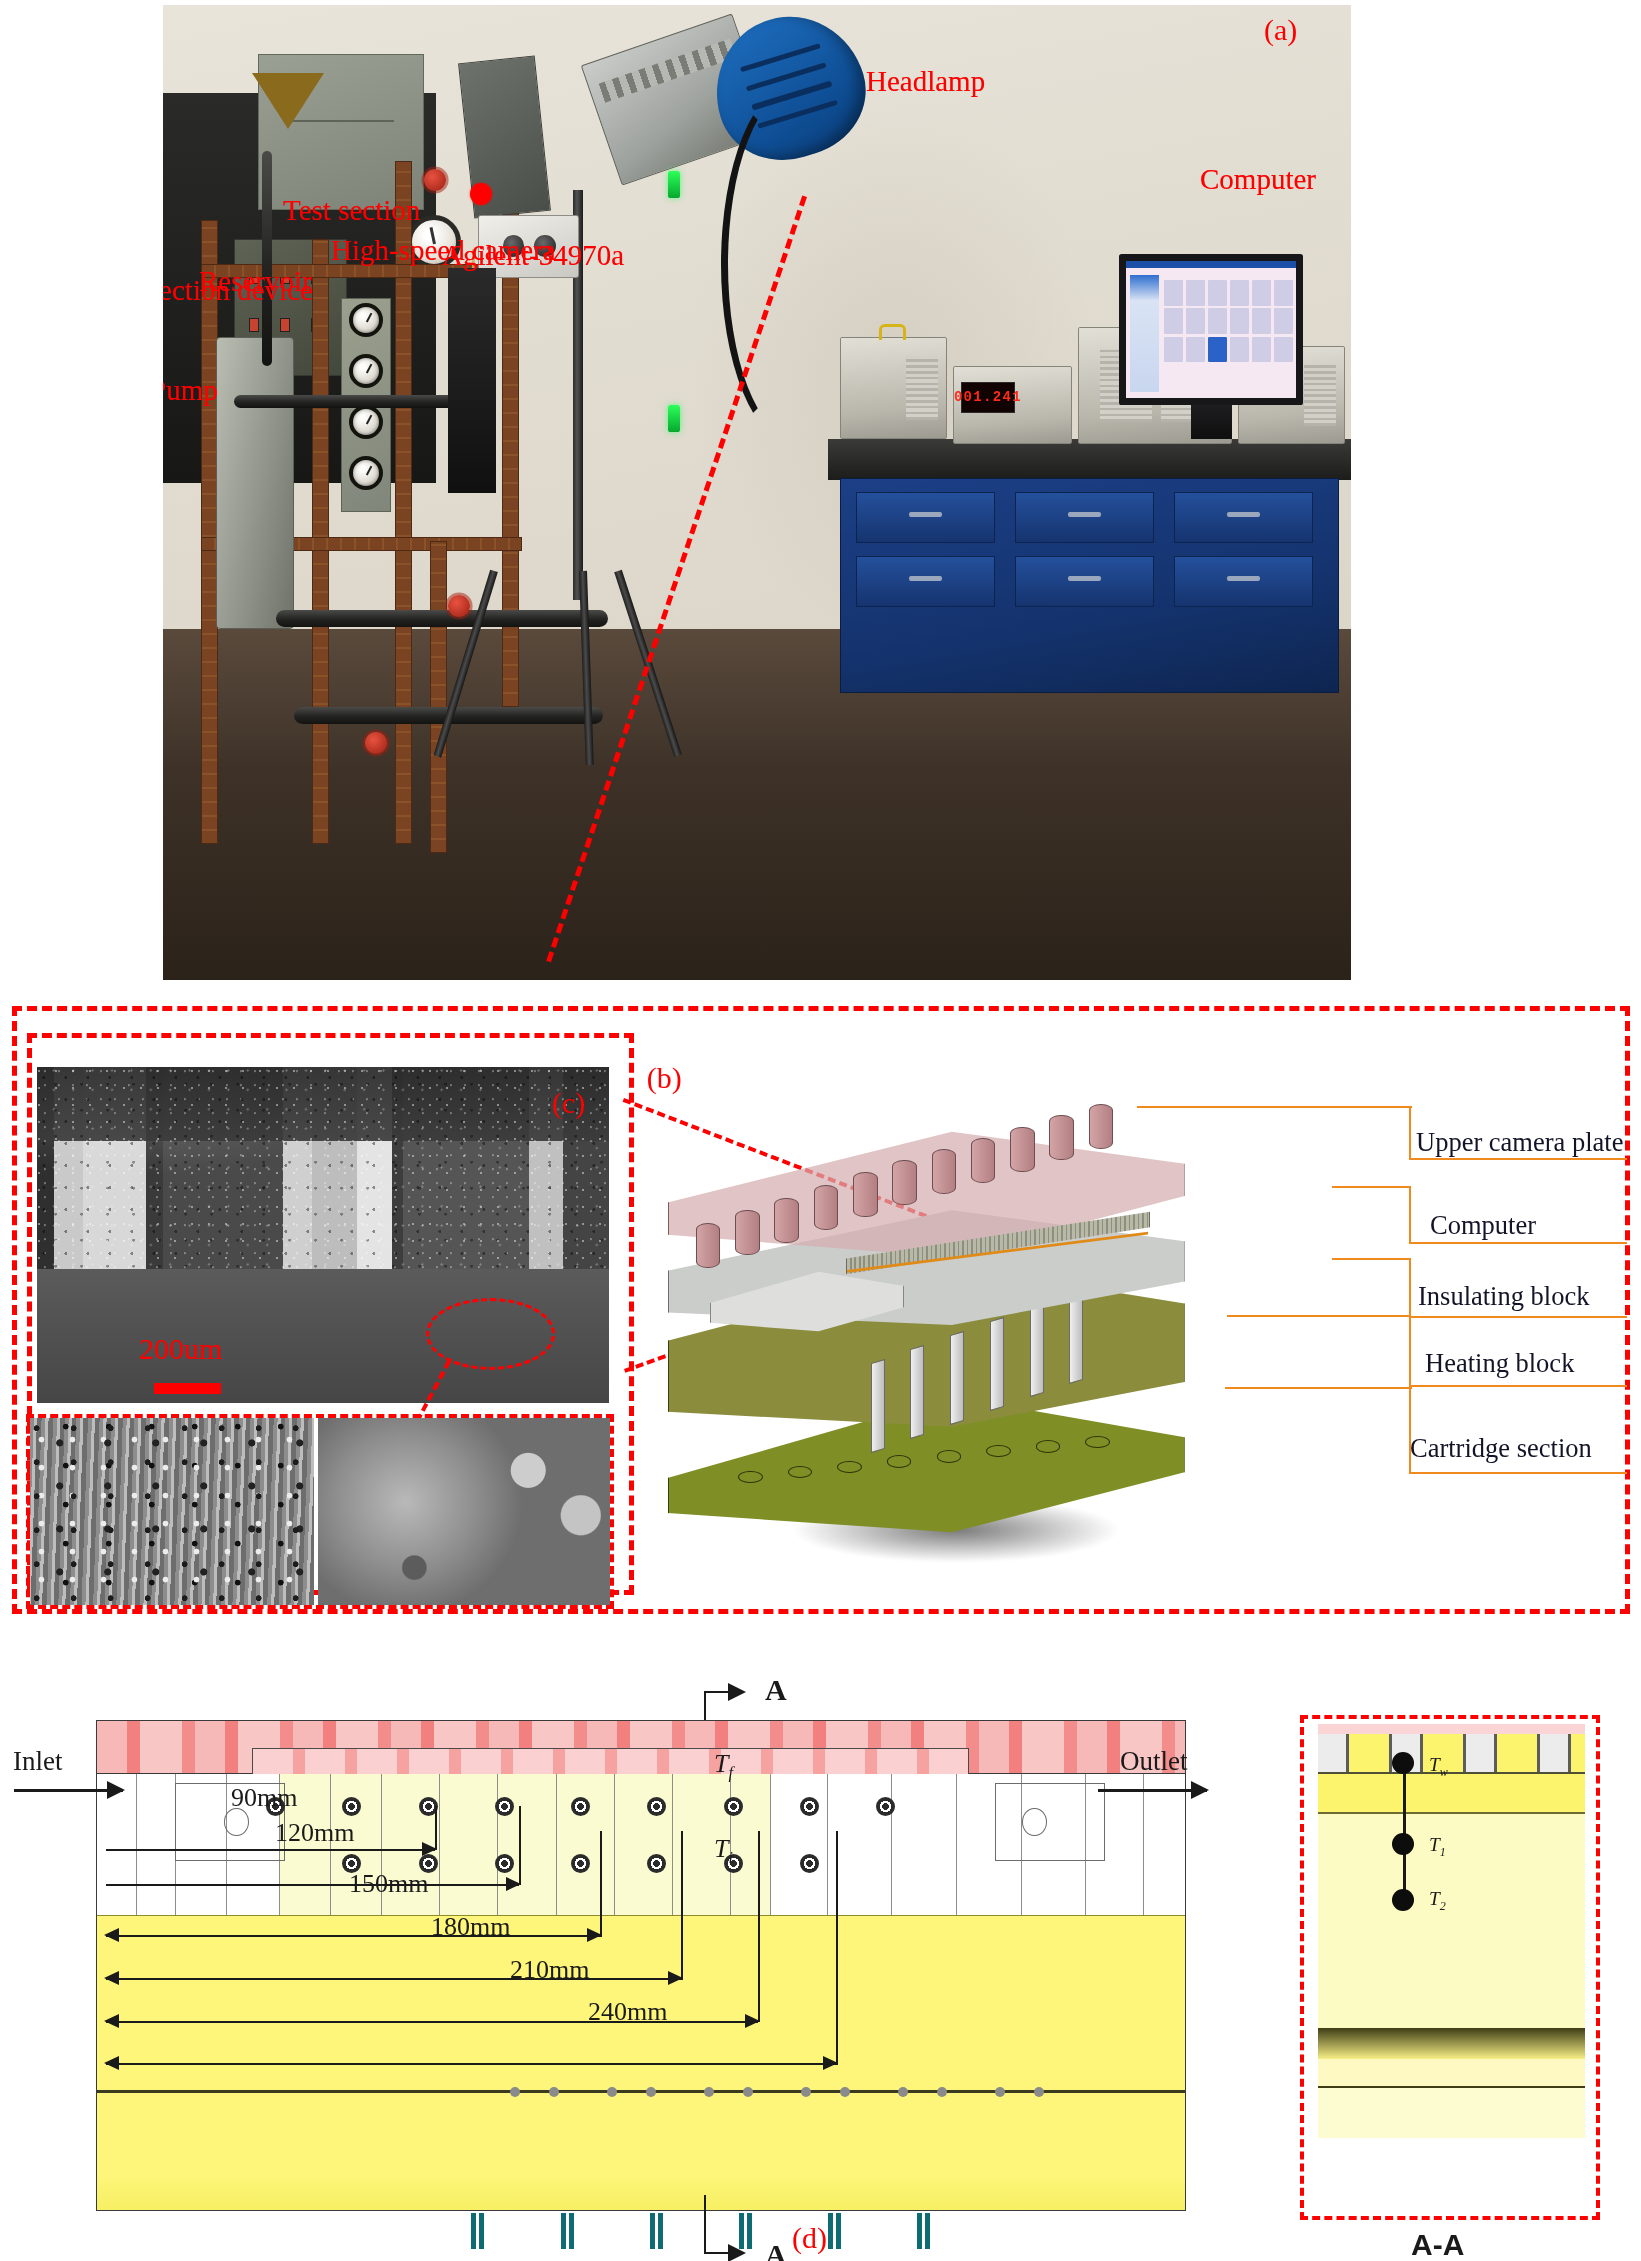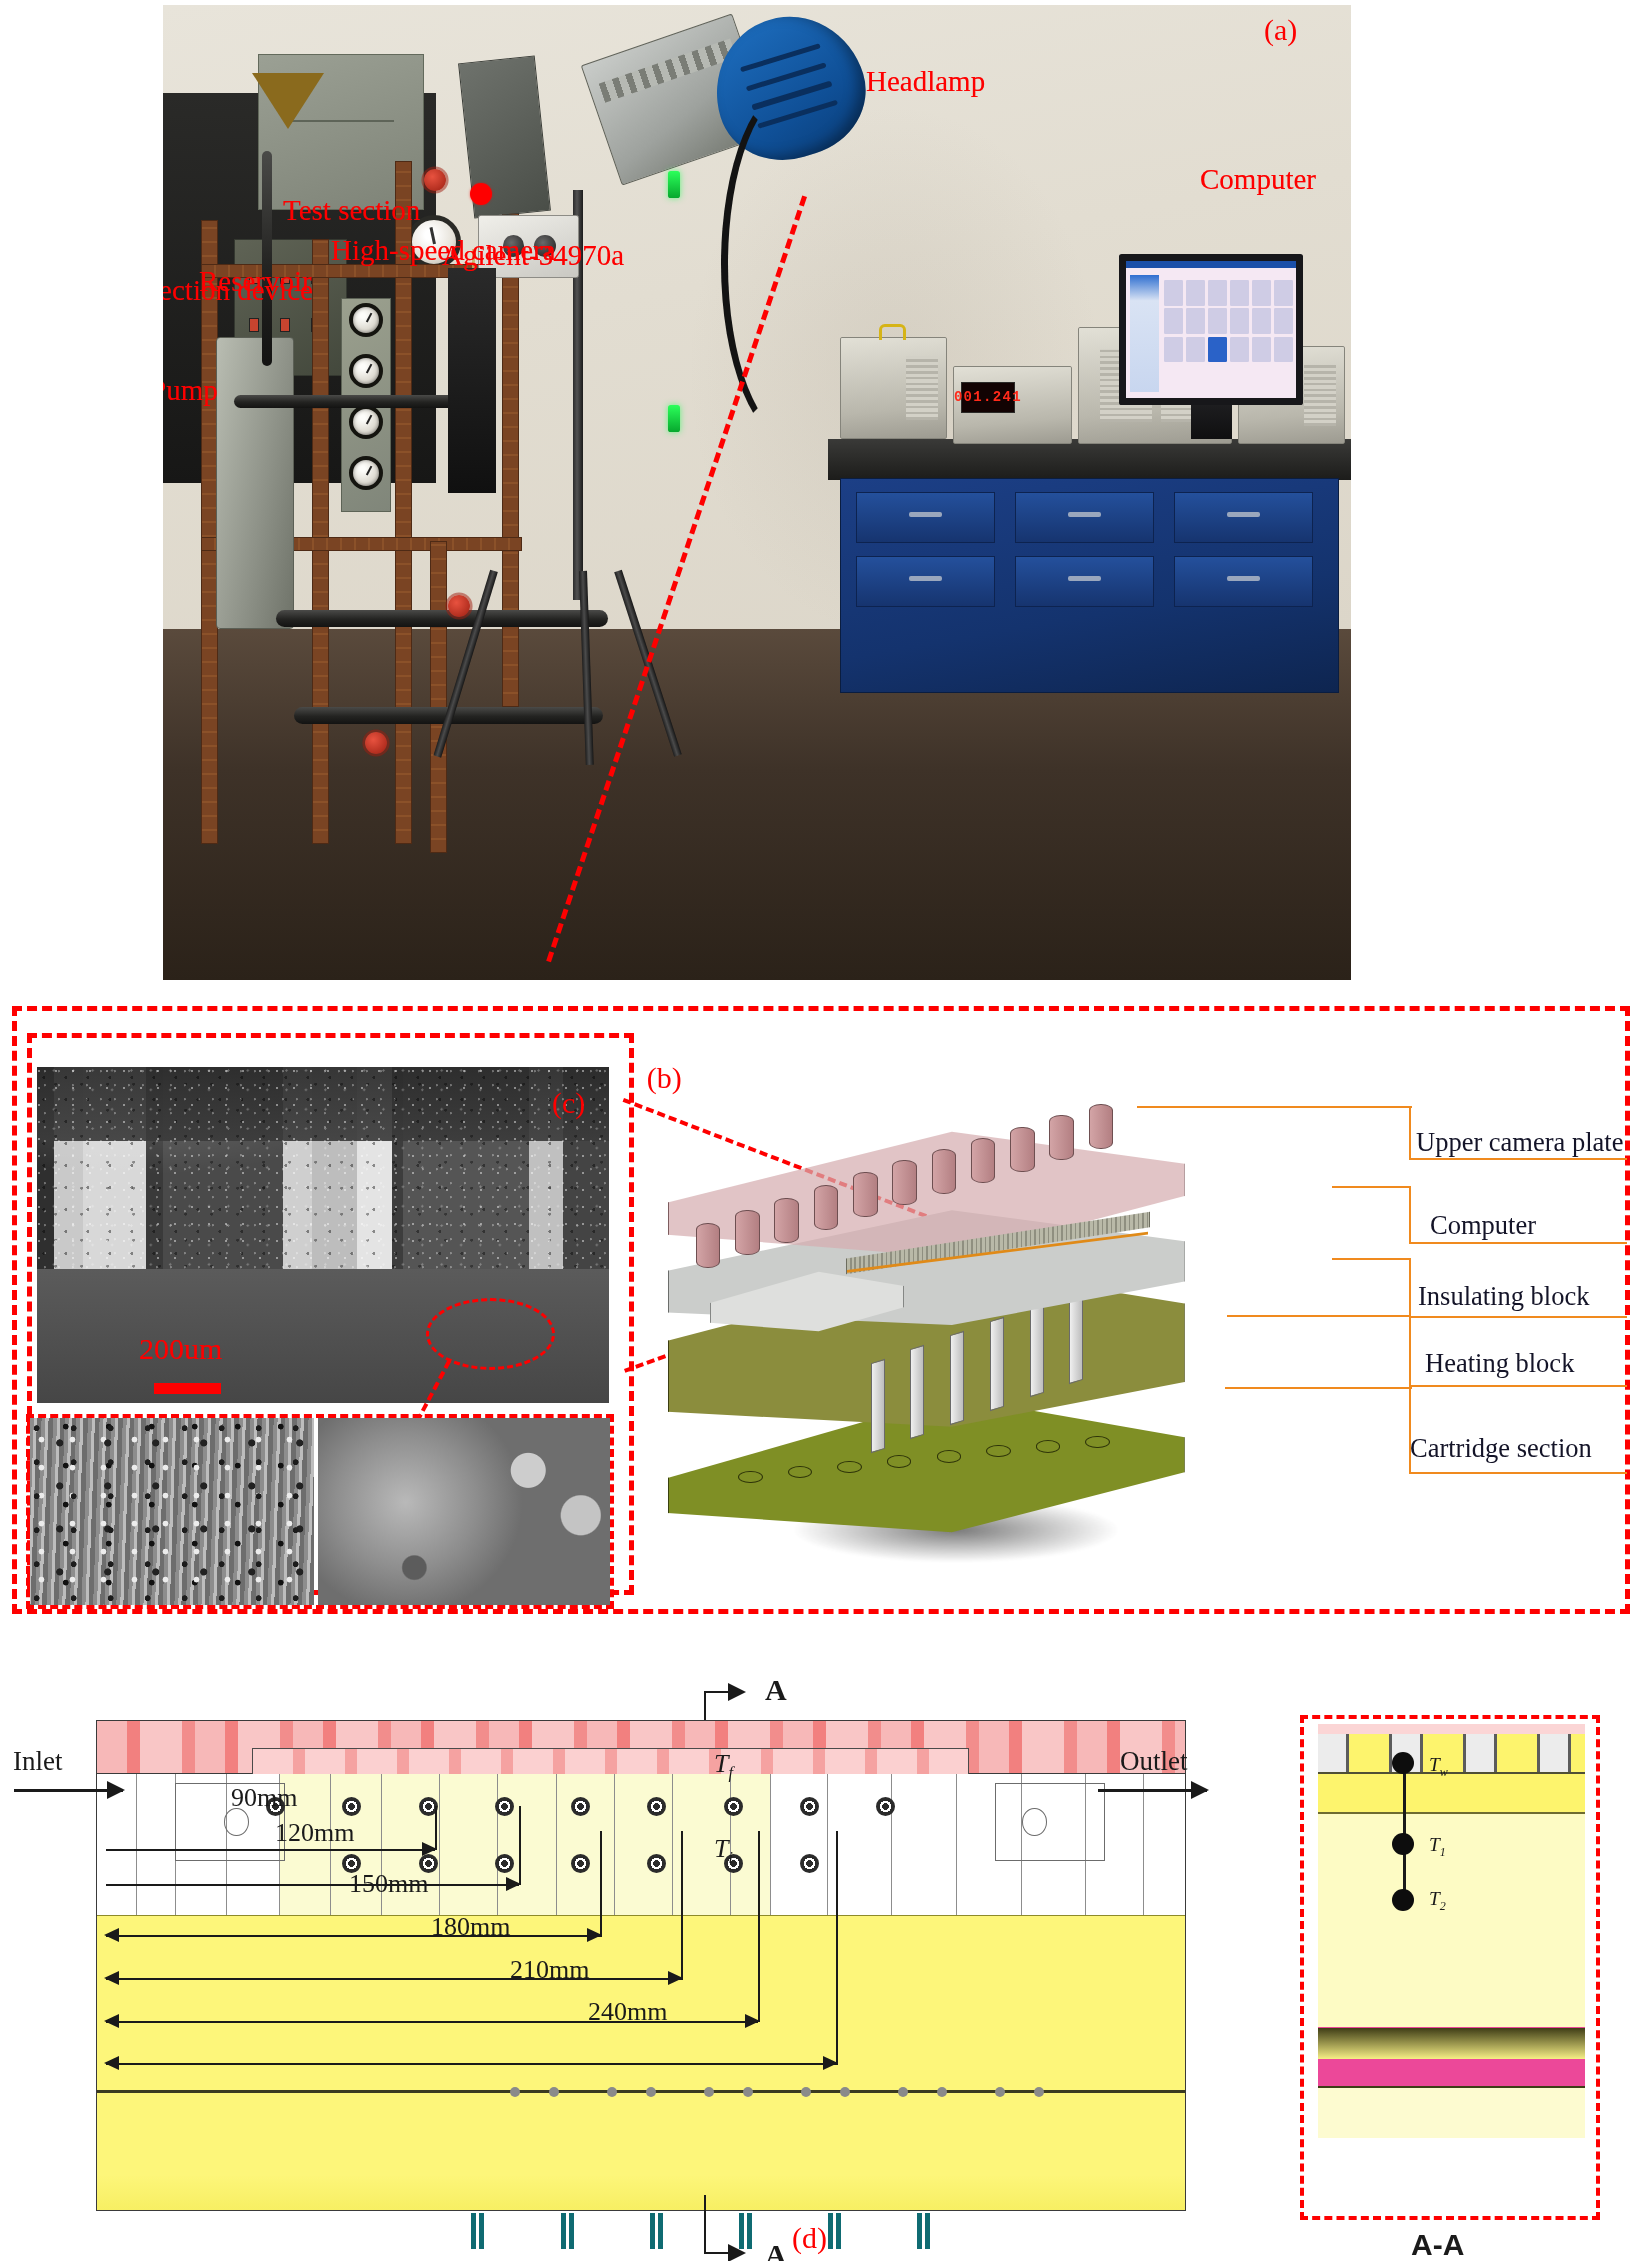--- a/index.html
+++ b/index.html
@@ -459,21 +459,21 @@
     background:#8a8a8a;
   }
 
   
   #box-aa {
     position:absolute; left:1300px; top:1715px; width:300px; height:505px;
     border:4.5px dashed #fe0000; background:#fff;
   }
   #aa-inner {
     position:absolute; left:14px; top:5.2px; width:267px; height:413px;
-    background:#ec4899;
+    background:#fef9c3;
   }
   .aa-cover {
     position:absolute; left:0; top:0; width:100%; height:10.3px;
     background:#fbd5d5;
   }
   .aa-fins {
     position:absolute; left:0; top:10.3px; width:100%; height:40px;
     background: repeating-linear-gradient(90deg,
       #ececec 0 28px, #5c5c5c 28px 31px, #fdf46d 31px 71px, #5c5c5c 71px 74px);
     border-bottom:2.6px solid #4f4f35;

